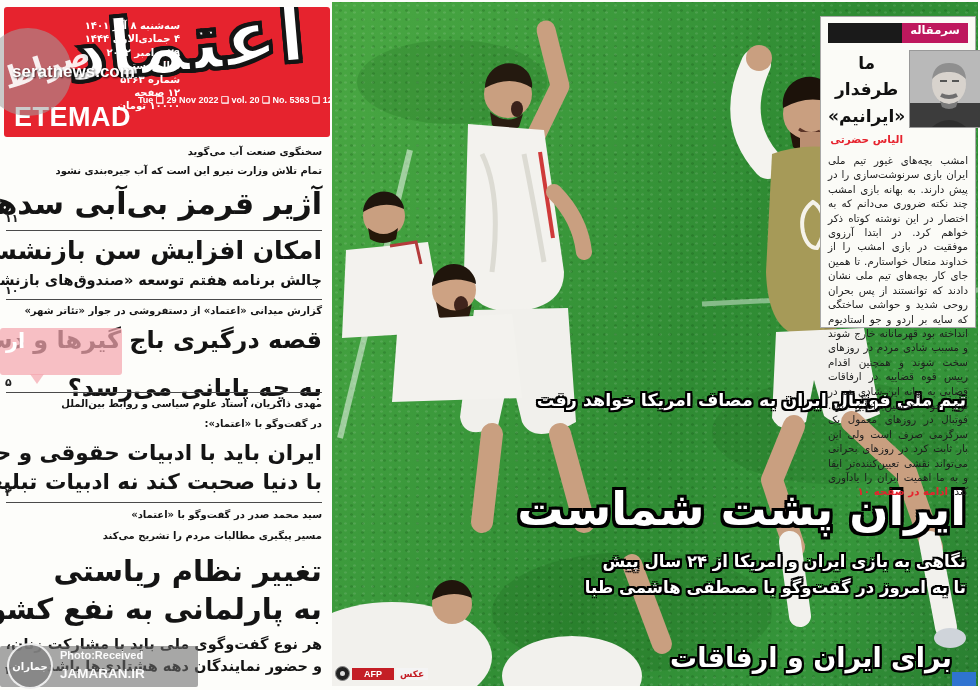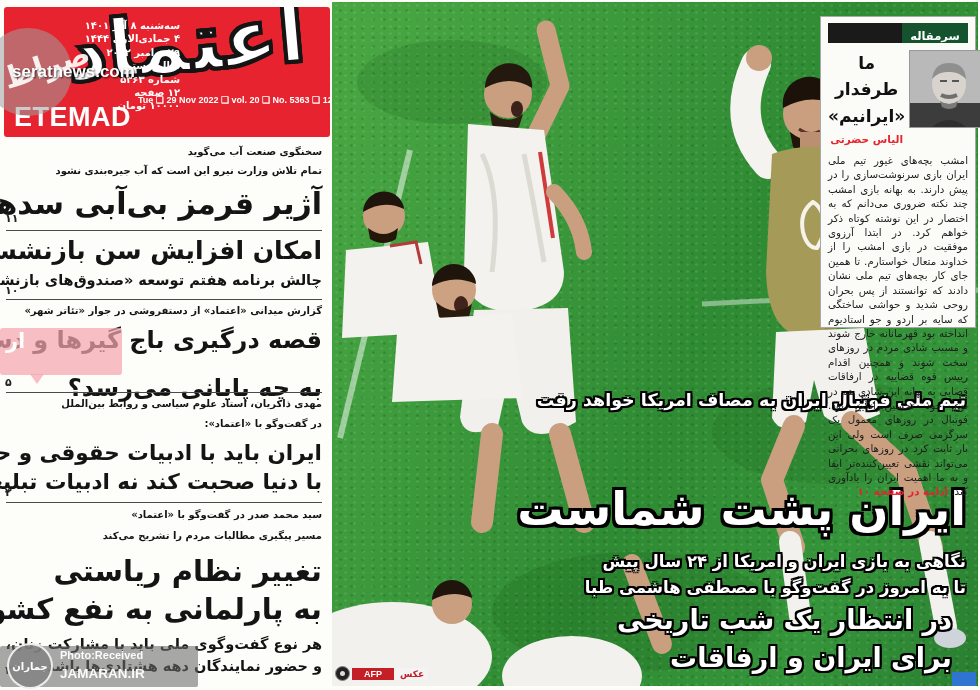--- a/index.html
+++ b/index.html
@@ -53,21 +53,21 @@
   .ovH2{font-size:27px;}
   .credit{position:absolute;left:3px;bottom:5px;z-index:3;display:flex;align-items:center;gap:2px;height:15px;}
   .credit .cam{width:13px;height:13px;border-radius:50%;background:#222;border:1px solid #888;position:relative;}
   .credit .cam:after{content:"";position:absolute;left:4px;top:4px;width:5px;height:5px;border-radius:50%;background:#ddd;}
   .credit .agency{background:#c41e26;color:#fff;font-size:9px;font-weight:bold;padding:1px 12px;font-family:"Liberation Sans",sans-serif;}
   .credit .lbl{background:#f4f4f4;color:#c41e26;font-size:9px;font-weight:bold;padding:1px 4px;}
   .bluecorner{position:absolute;right:2px;bottom:0;width:24px;height:14px;background:#2f74d0;z-index:2;}
   
   .editorial{position:absolute;left:820px;top:16px;width:156px;height:312px;background:#fbfbf7;border:1px solid #a8a8a8;z-index:5;box-sizing:border-box;padding:6px 7px;}
   .ed-head{position:relative;height:20px;background:#1a1a1a;}
-  .ed-head-red{position:absolute;right:0;top:0;width:66px;height:20px;background:#14532d;display:flex;align-items:flex-end;justify-content:center;}
+  .ed-head-red{position:absolute;right:0;top:0;width:66px;height:20px;background:#be185d;display:flex;align-items:flex-start;justify-content:center;}
   .ed-head-red span{color:#fff;font-size:11.5px;font-weight:bold;}
   .ed-titlerow{display:flex;margin-top:7px;gap:4px;}
   .ed-titleblock{flex:1;text-align:center;}
   .ed-title{font-size:17px;font-weight:bold;color:#111;line-height:1.55;direction:rtl;}
   .ed-author{margin-top:4px;font-size:10.5px;font-weight:bold;color:#e6232e;direction:rtl;}
   .ed-photo{width:78px;height:76px;border:1px solid #999;background:#c4c4c4;flex:0 0 auto;}
   .ed-body{margin-top:8px;font-size:10.3px;line-height:14.4px;color:#1d1d1d;text-align:justify;direction:rtl;}
   .ed-cont{color:#e6232e;font-weight:bold;}
   
   .jamaran{position:absolute;left:0;top:646px;width:198px;height:41px;background:rgba(105,105,105,.58);border-radius:2px;z-index:9;}
@@ -138,21 +138,20 @@
       <circle cx="120" cy="602" r="20" fill="#c99f80"></circle>
       <path d="M100,598 a20,20 0 0 1 36,-12 q4,6 4,10 q-20,-9 -40,2z" fill="#20150c"></path>
       <ellipse cx="240" cy="674" rx="70" ry="40" fill="#f2f1ed"></ellipse>
       <path d="M300,562 L330,642" stroke="#c99f80" stroke-width="20" stroke-linecap="round"></path>
     </svg>
 
     <div class="ov ovk" style="right:12px;top:388px;">تیم ملی فوتبال ایران به مصاف امریکا خواهد رفت</div>
     <div class="ov ovH" style="right:12px;top:480px;">ایران پشت شماست</div>
     <div class="ov ovk2" style="right:12px;top:550px;">نگاهی به بازی ایران و امریکا از ۲۴ سال پیش</div>
     <div class="ov ovk2" style="right:12px;top:576px;">تا به امروز در گفت‌وگو با مصطفی هاشمی طبا</div>
-    <div class="ov ovH2" style="right:26px;top:602px;">در انتظار یک شب تاریخی</div>
     <div class="ov ovH2" style="right:26px;top:640px;">برای ایران و ارفاقات</div>
 
     <div class="credit">
       <span class="cam"></span>
       <span class="agency">AFP</span>
       <span class="lbl fa">عکس</span>
     </div>
     <div class="bluecorner"></div>
   </div>
 

